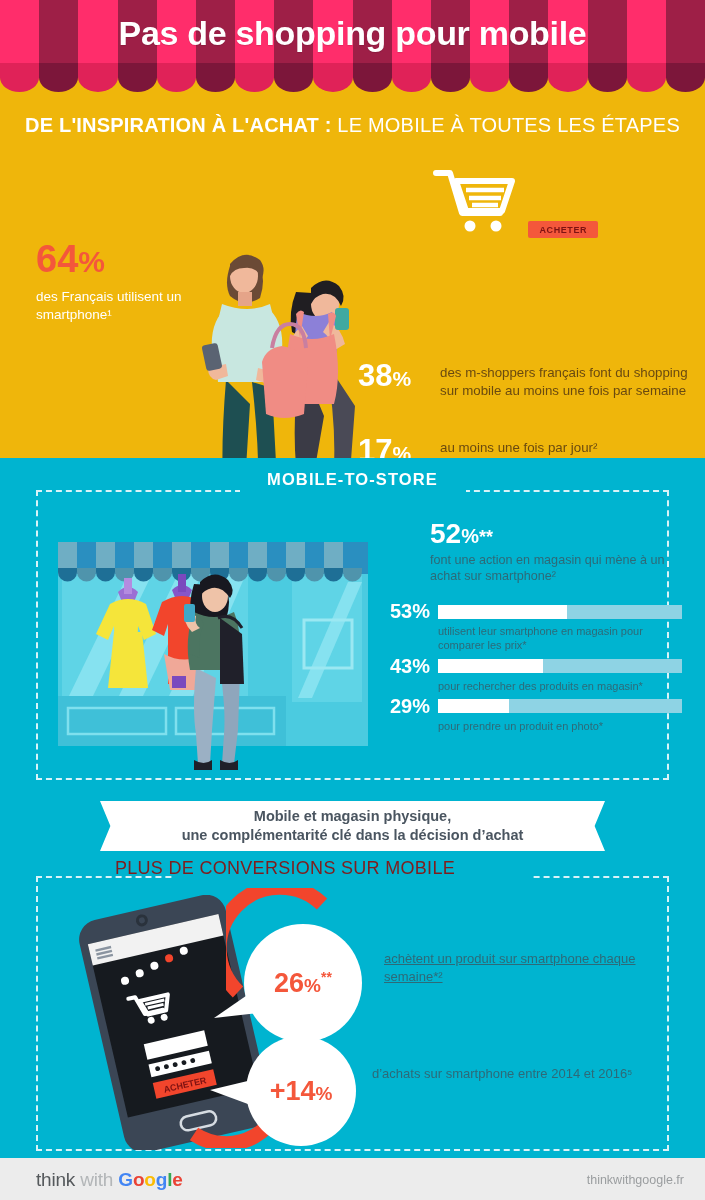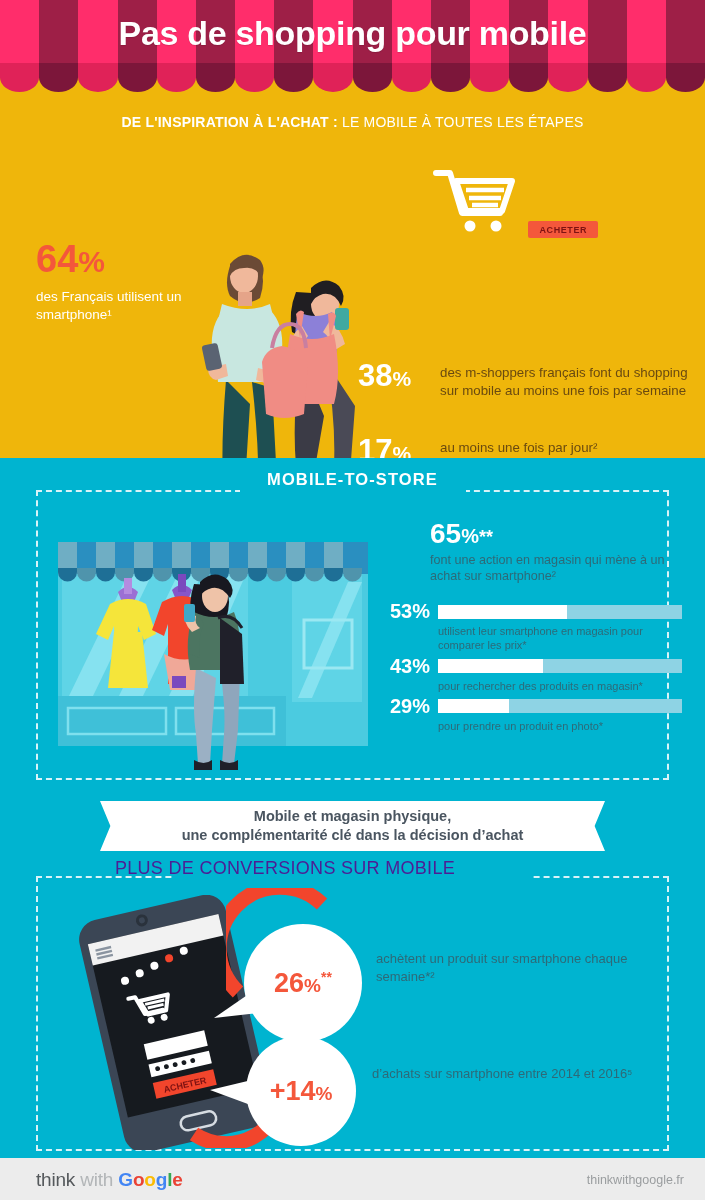--- a/index.html
+++ b/index.html
@@ -19,21 +19,21 @@
   .awning .stripe .bot { position:absolute; top:63px; left:0; right:0; height:29px;
       border-bottom-left-radius:20px 15px; border-bottom-right-radius:20px 15px; }
   .title-main {
     position:absolute; top:14px; left:0; width:705px; text-align:center;
     font-size:34px; font-weight:bold; color:#fff; letter-spacing:-0.3px;
     z-index:6; text-shadow:0 1px 1px rgba(0,0,0,.12);
   }
 
   
   .sec-yellow { position:absolute; top:92px; left:0; width:705px; height:366px; background:#EFB60B; }
-  .sec1-title { position:absolute; top:22px; width:705px; text-align:center; color:#fff; font-size:14px; letter-spacing:.2px; }
+  .sec1-title { position:absolute; top:22px; width:705px; text-align:center; color:#fff; font-size:20px; letter-spacing:.2px; }
   .sec1-title b { font-weight:bold; }
   .sec1-title span { font-weight:normal; }
 
   .stat64 { position:absolute; left:36px; top:148px; width:190px; }
   .stat64 .num { font-size:38px; font-weight:bold; color:#F4573B; line-height:1; }
   .stat64 .num .pct { font-size:30px; }
   .stat64 .txt { margin-top:10px; font-size:13.5px; color:#fff; line-height:1.35; }
 
   .cart-block { position:absolute; left:432px; top:75px; }
   .cart-ico { width:86px; height:66px; }
@@ -78,21 +78,21 @@
   .barcap { font-size:11px; color:#2d6a78; line-height:1.3; margin:1px 0 2px 66px; }
 
   .ribbon { position:absolute; left:100px; top:343px; width:505px; height:50px; }
   .ribbon .body { position:absolute; left:24px; right:24px; top:0; bottom:0; background:#fff; }
   .ribbon .notch { position:absolute; top:0; width:26px; height:50px; background:#fff; }
   .ribbon .notch.l { left:0; clip-path:polygon(0 0,100% 0,100% 100%,0 100%,40% 50%); }
   .ribbon .notch.r { right:0; clip-path:polygon(0 0,100% 0,60% 50%,100% 100%,0 100%); }
   .ribbon .rtxt { position:absolute; inset:0; display:flex; flex-direction:column;
     align-items:center; justify-content:center; color:#4a5560; font-size:14.5px; font-weight:bold; line-height:1.32; }
 
-  .sec3-title { position:absolute; top:400px; width:570px; text-align:center; color:#4c1d95;
+  .sec3-title { position:absolute; top:400px; width:570px; text-align:center; color:#7f1d1d;
     font-size:18px; letter-spacing:.3px; z-index:4; }
   #dash3 { left:36px; top:418px; width:633px; height:275px; }
   #gap3 { left:175px; width:355px; top:413px; }
 
   .phone { position:absolute; left:62px; top:437px; width:240px; height:255px; }
 
   .bubble { position:absolute; }
   .bubble .circle { position:absolute; border-radius:50%; background:#fff;
     display:flex; align-items:center; justify-content:center; }
   .bubble .val { font-size:27px; font-weight:bold; color:#F4573B; line-height:1; }
@@ -343,21 +343,21 @@
       <path d="M176 104 q10 14 8 40 l-10 2 q2 -24 -4 -34z" fill="#181820"></path>
       <path d="M146 104 q-10 26 -4 58 l48 0 q6 -32 -4 -58 q-20 10 -40 0z" fill="#4C7561"></path>
       <path d="M150 106 q-12 16 -8 40 l10 4 q-2 -24 4 -34z" fill="#4C7561"></path>
       <path d="M144 124 q-10 -10 -6 -20 l10 4 q-2 8 4 12z" fill="#EFC3A8"></path>
       <rect x="136" y="96" width="11" height="18" rx="2" fill="#3FA9C8"></rect>
       <path d="M172 110 l22 16 2 50 -24 0z" fill="#20202A"></path>
       <path d="M170 110 q14 -6 24 10" fill="none" stroke="#20202A" stroke-width="3"></path>
     </svg>
 
     <div class="stat87">
-      <div class="num"><span>65</span><span class="pct">%</span><span class="star">**</span></div>
+      <div class="num"><span>52</span><span class="pct">%</span><span class="star">**</span></div>
       <div class="txt">font une action en magasin qui mène à un achat sur smartphone²</div>
     </div>
 
     <div class="barblock" style="top:142px;">
       <div class="barline">
         <div class="lbl">53%</div>
         <div class="track">
             <div class="fill" id="fill0" style="width: 53%;"></div>
           </div>
       </div>
@@ -444,21 +444,21 @@
     </svg>
 
     <div class="bubble" style="left:244px;top:466px;width:130px;height:130px;">
       <svg style="position:absolute;left:-36px;top:46px;width:70px;height:70px;" viewBox="0 0 70 70">
         <path d="M64 8 L6 48 L60 42z" fill="#fff"></path>
       </svg>
       <div class="circle" style="left:0;top:0;width:118px;height:118px;">
         <div class="val"><span>26</span><span class="pct">%</span><span class="star">**</span></div>
       </div>
     </div>
-    <div class="bub-desc" style="left:376px;top:492px;width:290px;">achètent un produit sur smartphone chaque semaine*²</div>
+    <div class="bub-desc" style="left:384px;top:492px;width:290px;text-decoration:underline;">achètent un produit sur smartphone chaque semaine*²</div>
 
     <div class="bubble" style="left:246px;top:578px;width:130px;height:130px;">
       <svg style="position:absolute;left:-40px;top:26px;width:70px;height:70px;" viewBox="0 0 70 70">
         <path d="M62 14 L4 28 L58 48z" fill="#fff"></path>
       </svg>
       <div class="circle" style="left:0;top:0;width:110px;height:110px;">
         <div class="val"><span>+14</span><span class="pct">%</span></div>
       </div>
     </div>
     <div class="bub-desc" style="left:372px;top:607px;width:290px;">d’achats sur smartphone entre 2014 et 2016⁵</div>

